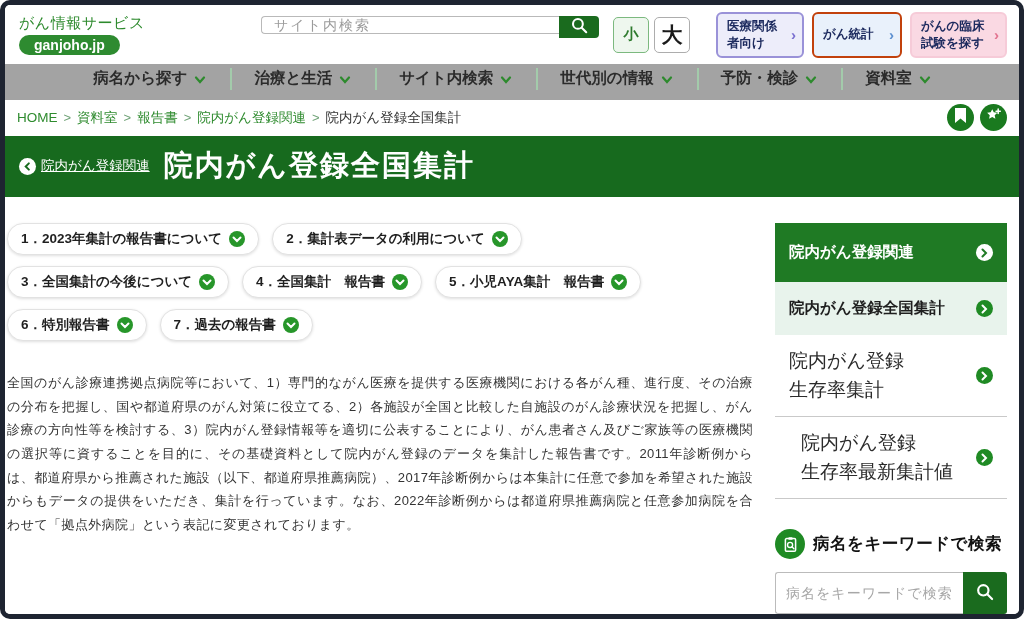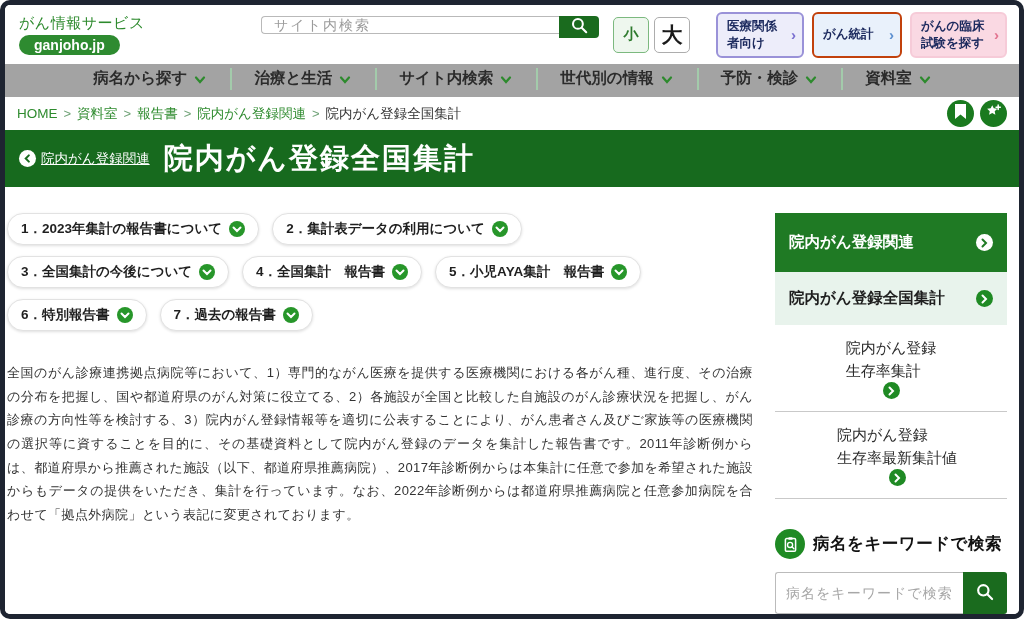--- a/index.html
+++ b/index.html
@@ -176,24 +176,23 @@
     font-weight: bold; font-size: 15.5px;
     padding: 19px 14px;
   }
   .side-item-2 {
     background: #e8f3ec; color: #1f1f1f;
     font-weight: bold; font-size: 15.5px;
     padding: 16px 14px;
   }
   .side-item-3, .side-item-4 {
     background: #fff; color: #2b2b2b;
-    font-size: 15px; line-height: 1.5;
+    font-size: 19px; line-height: 1.5;
     padding: 12px 14px;
     border-bottom: 1px solid #c9c9c9;
-    flex-direction: column;
   }
   .side-item-4 { padding-left: 26px; }
   .circle-ico {
     width: 17px; height: 17px; border-radius: 50%;
     flex: 0 0 17px;
     display: flex; align-items: center; justify-content: center;
   }
   .circle-green { background: #1f8a24; }
   .circle-white { background: #fff; }
 

